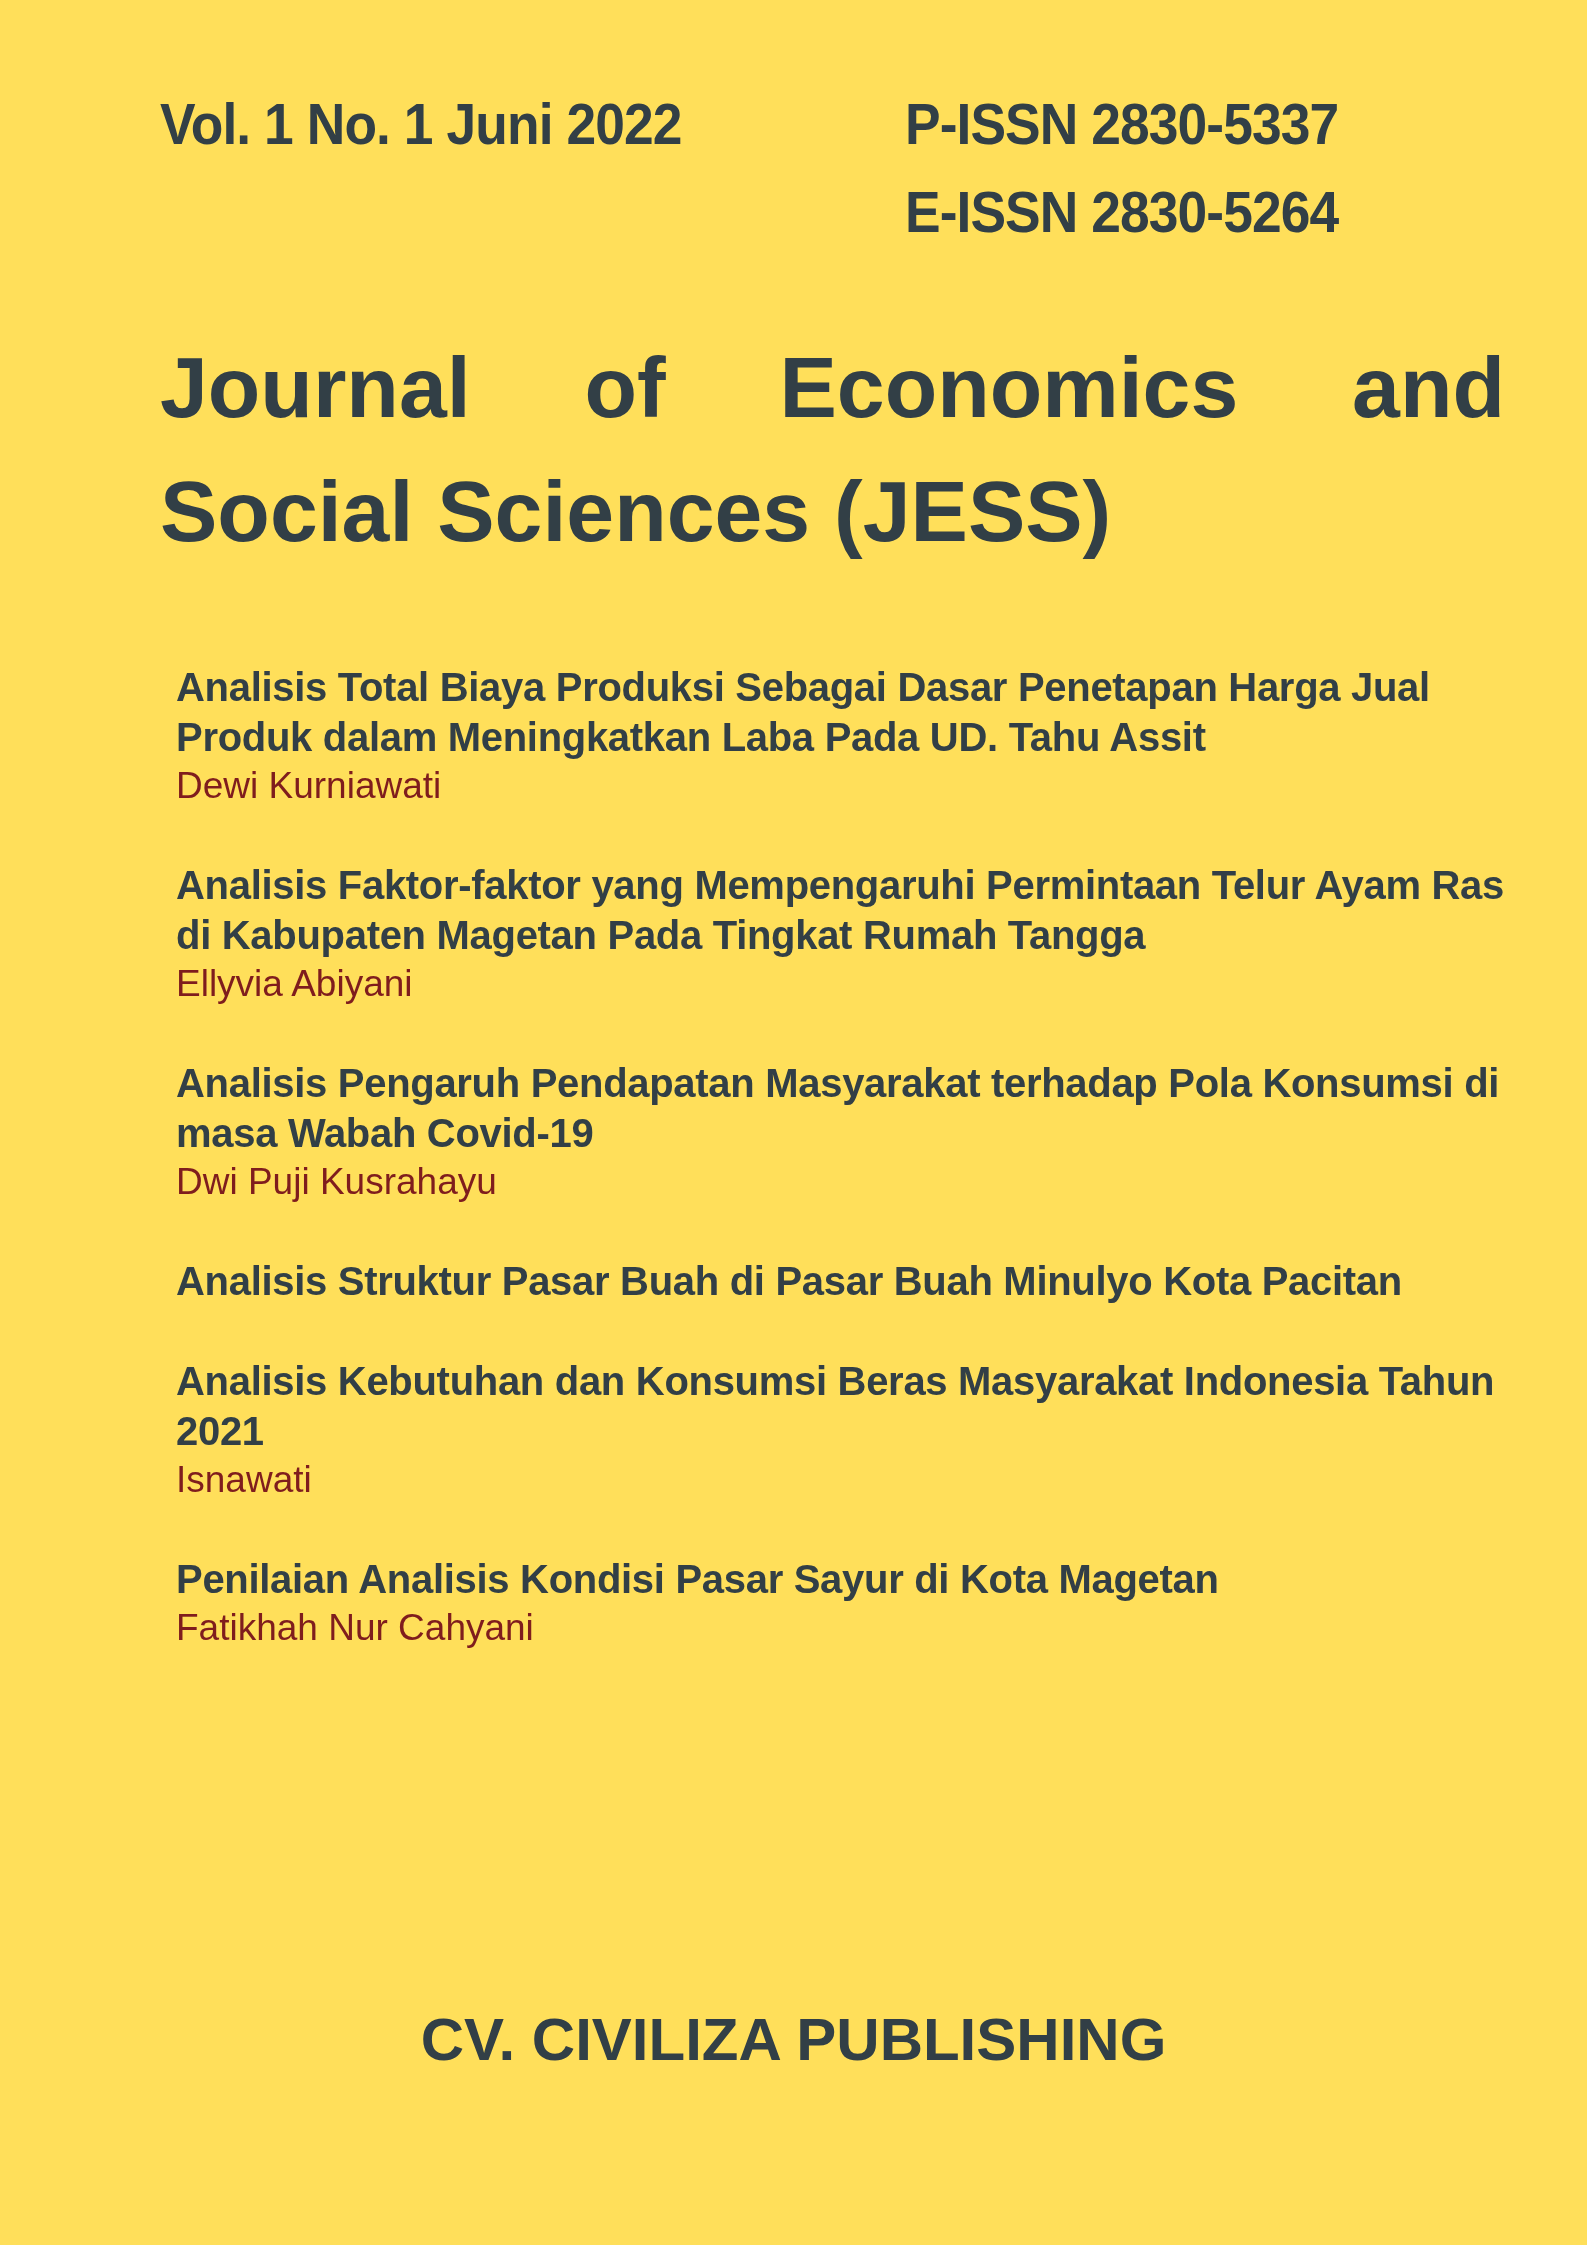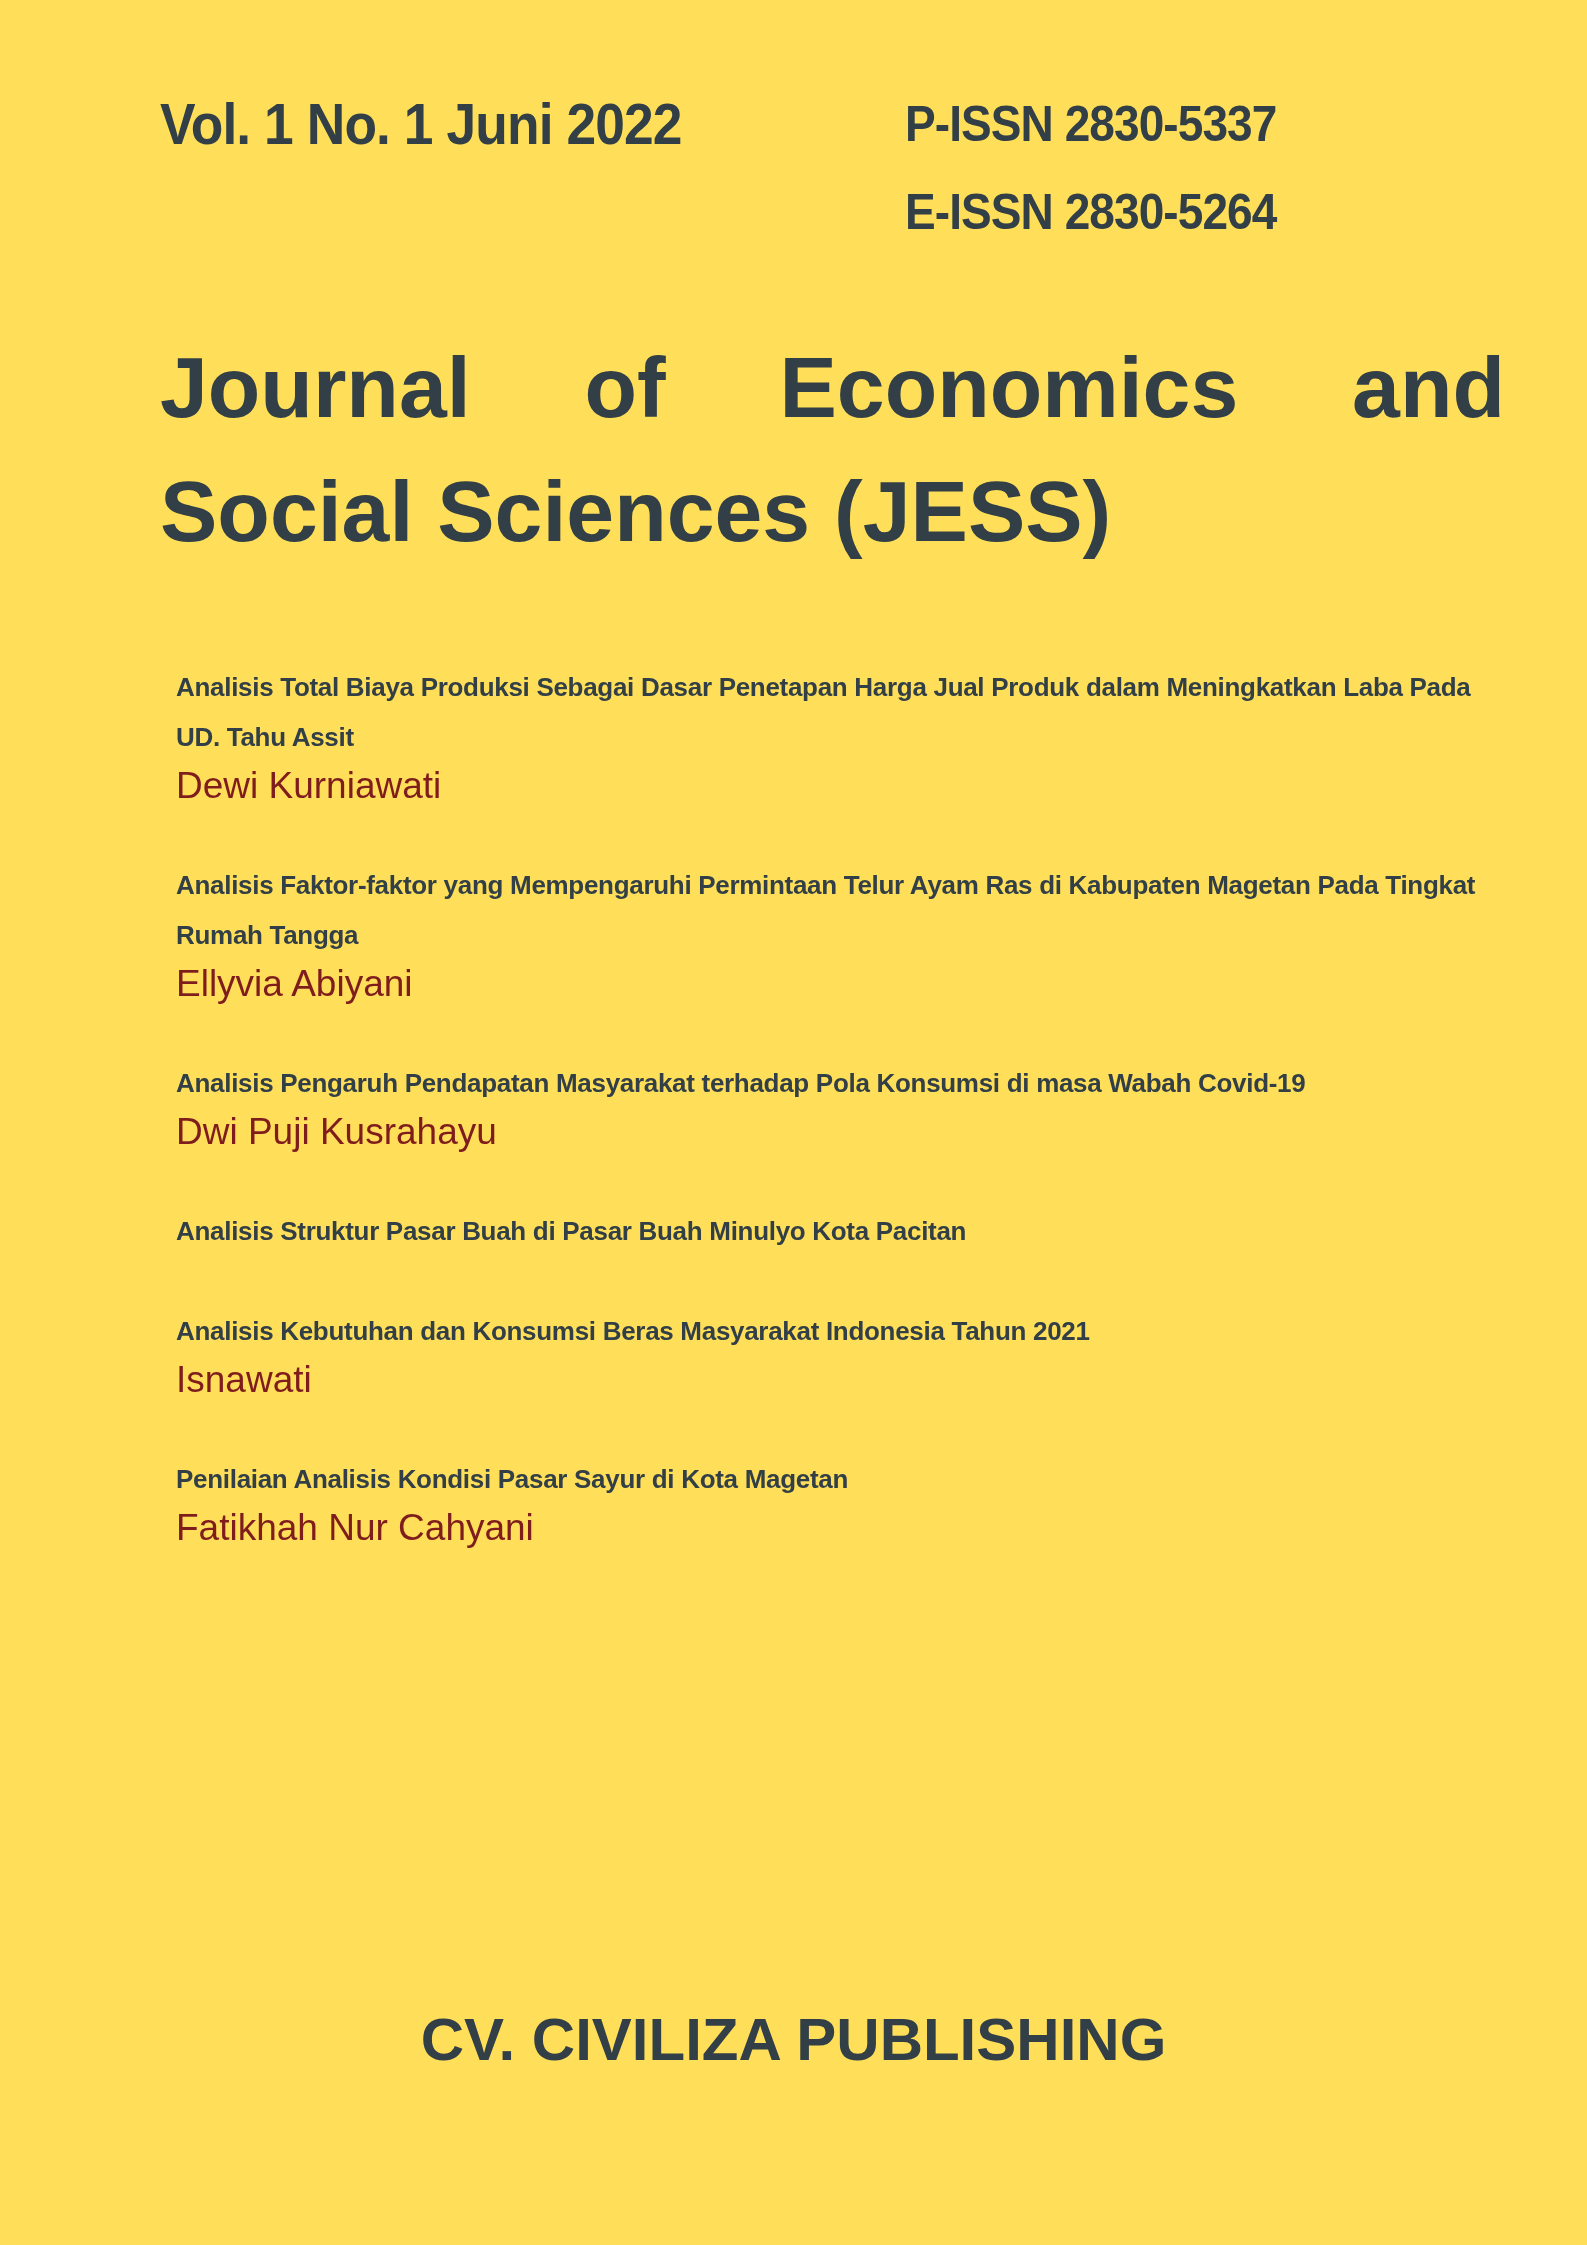--- a/index.html
+++ b/index.html
@@ -27,21 +27,21 @@
       font-weight: 700;
       letter-spacing: -1px;
       transform: scaleX(0.92);
       transform-origin: left top;
       white-space: nowrap;
     }
     .issn-block {
       position: absolute;
       left: 905px;
       top: 80px;
-      font-size: 50px;
+      font-size: 58px;
       font-weight: 700;
       line-height: 88px;
       letter-spacing: -1px;
       white-space: nowrap;
     }
     .issn-block div {
       transform: scaleX(0.92);
       transform-origin: left top;
     }
     .journal-title {
@@ -65,21 +65,21 @@
     .articles {
       position: absolute;
       left: 176px;
       top: 662px;
       width: 1340px;
     }
     .article {
       margin-bottom: 50px;
     }
     .article-title {
-      font-size: 26px;
+      font-size: 40px;
       font-weight: 700;
       line-height: 50px;
       letter-spacing: -0.3px;
     }
     .article-author {
       font-size: 37px;
       font-weight: 400;
       line-height: 48px;
       color: #7f1d1d;
     }

